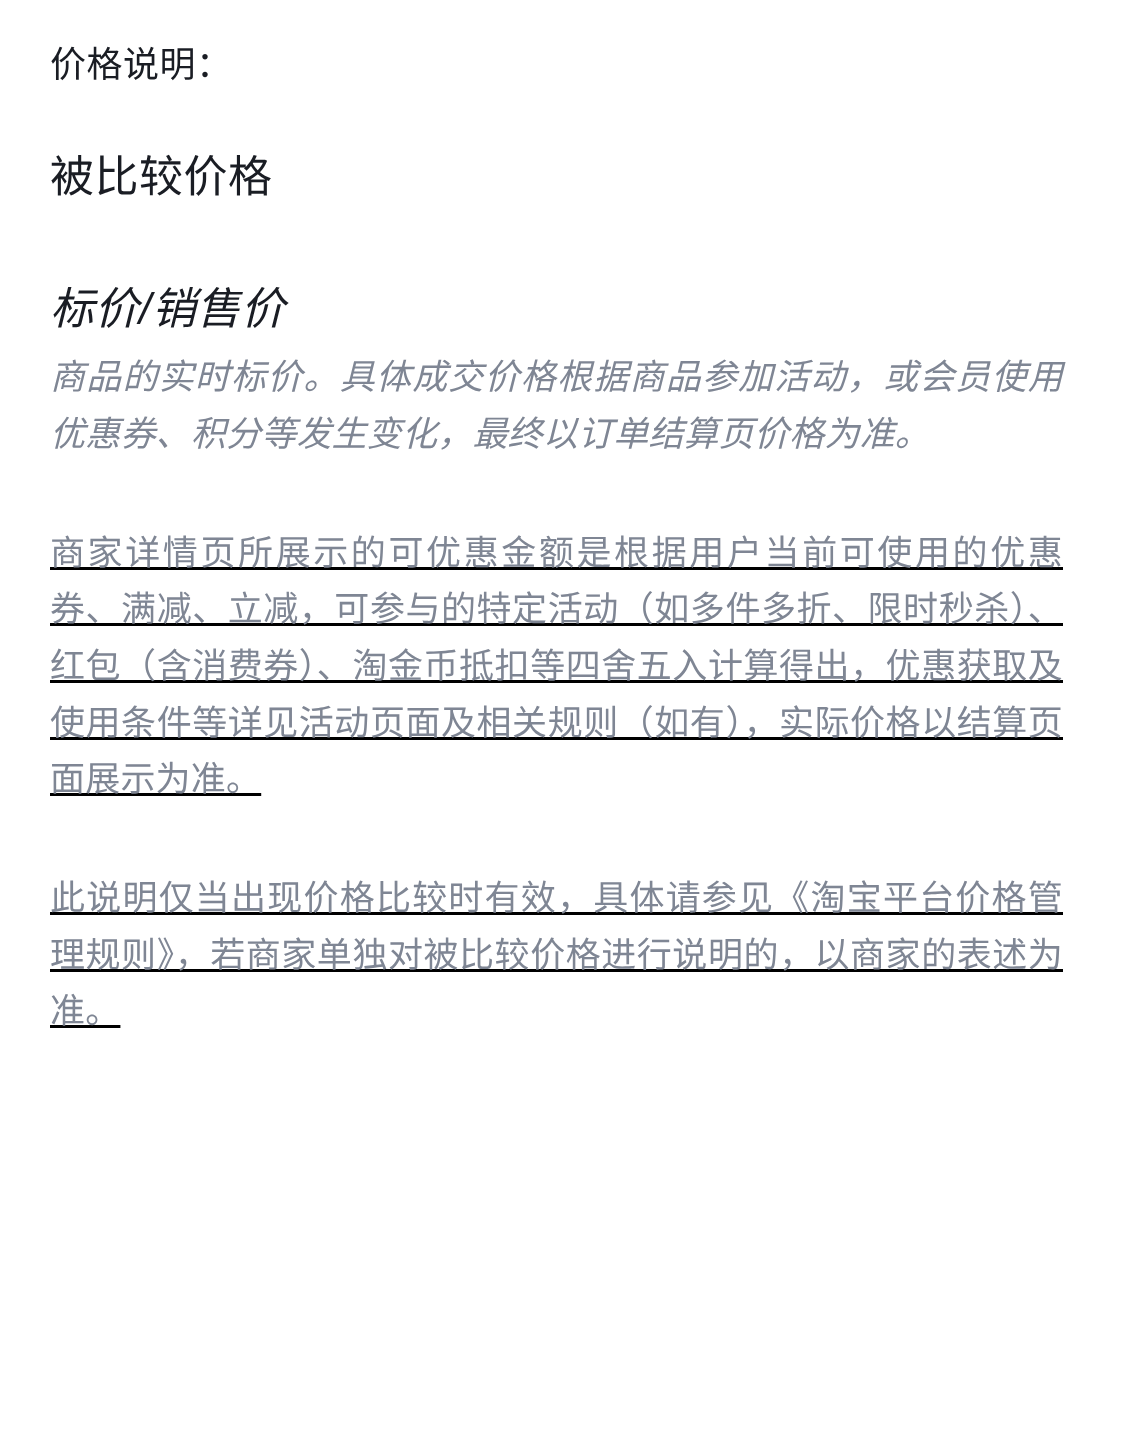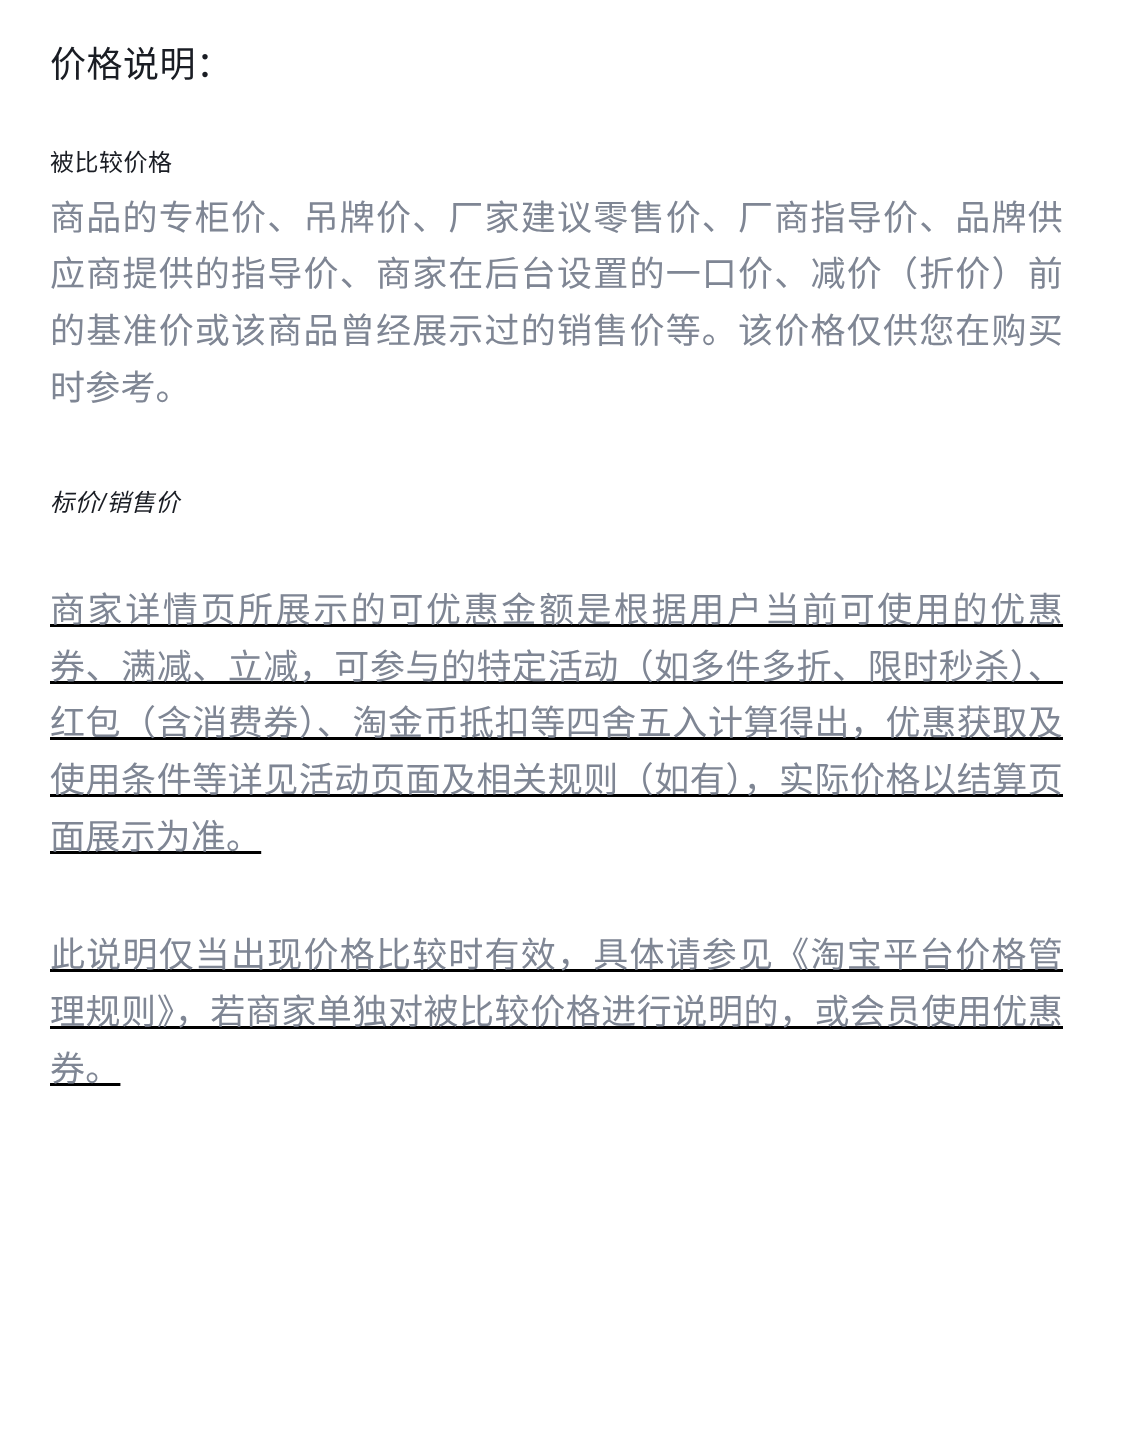--- a/index.html
+++ b/index.html
@@ -29,21 +29,21 @@
     letter-spacing: 0.5px;
   }
   .section {
     margin-top: 54px;
   }
   .section.gap-large {
     margin-top: 70px;
     font-style: italic;
   }
   .section-heading {
-    font-size: 24px;
+    font-size: 44px;
     line-height: 1.4;
     color: #1a1d24;
     font-weight: 400;
     margin: 0 0 10px 0;
     letter-spacing: 0.5px;
   }
   .body-text {
     font-size: 35px;
     line-height: 1.62;
     color: #7f8694;
@@ -60,28 +60,28 @@
 </style>
 </head>
 <body>
 
 <div class="page">
 
   <h1 class="doc-title">价格说明：</h1>
 
   <div class="section">
     <h2 class="section-heading">被比较价格</h2>
-    <p class="body-text">商品的专柜价、吊牌价、厂家建议零售价、厂商指导价、品牌供应商提供的指导价、商家在后台设置的一口价、减价（折价）前的基准价或该商品曾经展示过的销售价等。该价格仅供您在购买时参考。</p>
   </div>
 
   <div class="section gap-large">
     <h2 class="section-heading">标价/销售价</h2>
+    <p class="body-text">商品的实时标价。具体成交价格根据商品参加活动，或会员使用优惠券、积分等发生变化，最终以订单结算页价格为准。</p>
   </div>
 
   <div class="para-block">
     <p class="body-text">商家详情页所展示的可优惠金额是根据用户当前可使用的优惠券、满减、立减，可参与的特定活动（如多件多折、限时秒杀）、红包（含消费券）、淘金币抵扣等四舍五入计算得出，优惠获取及使用条件等详见活动页面及相关规则（如有），实际价格以结算页面展示为准。</p>
   </div>
 
   <div class="para-block">
-    <p class="body-text">此说明仅当出现价格比较时有效，具体请参见《淘宝平台价格管理规则》，若商家单独对被比较价格进行说明的，或会员使用优惠券。</p>
+    <p class="body-text">此说明仅当出现价格比较时有效，具体请参见《淘宝平台价格管理规则》，若商家单独对被比较价格进行说明的，以商家的表述为准。</p>
   </div>
 
 </div>
 
 </body></html>

